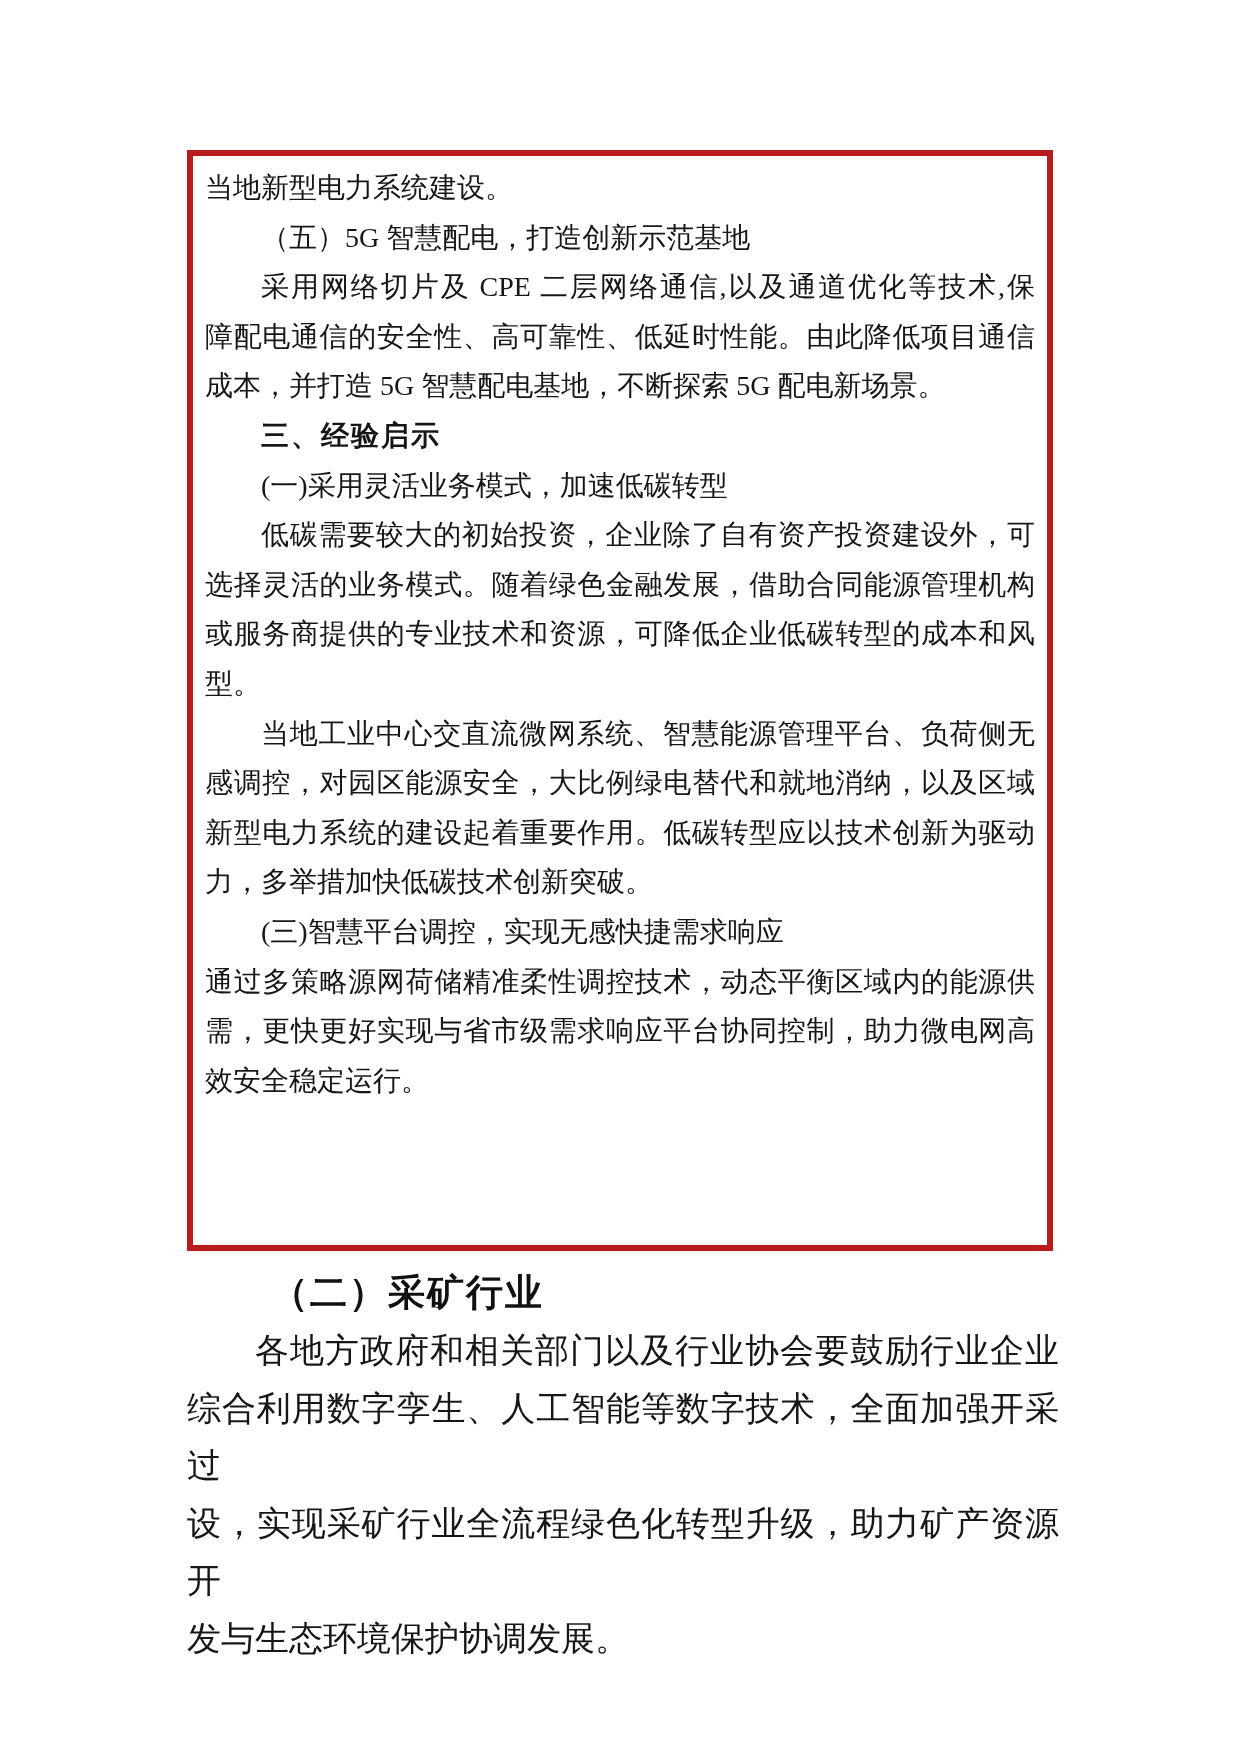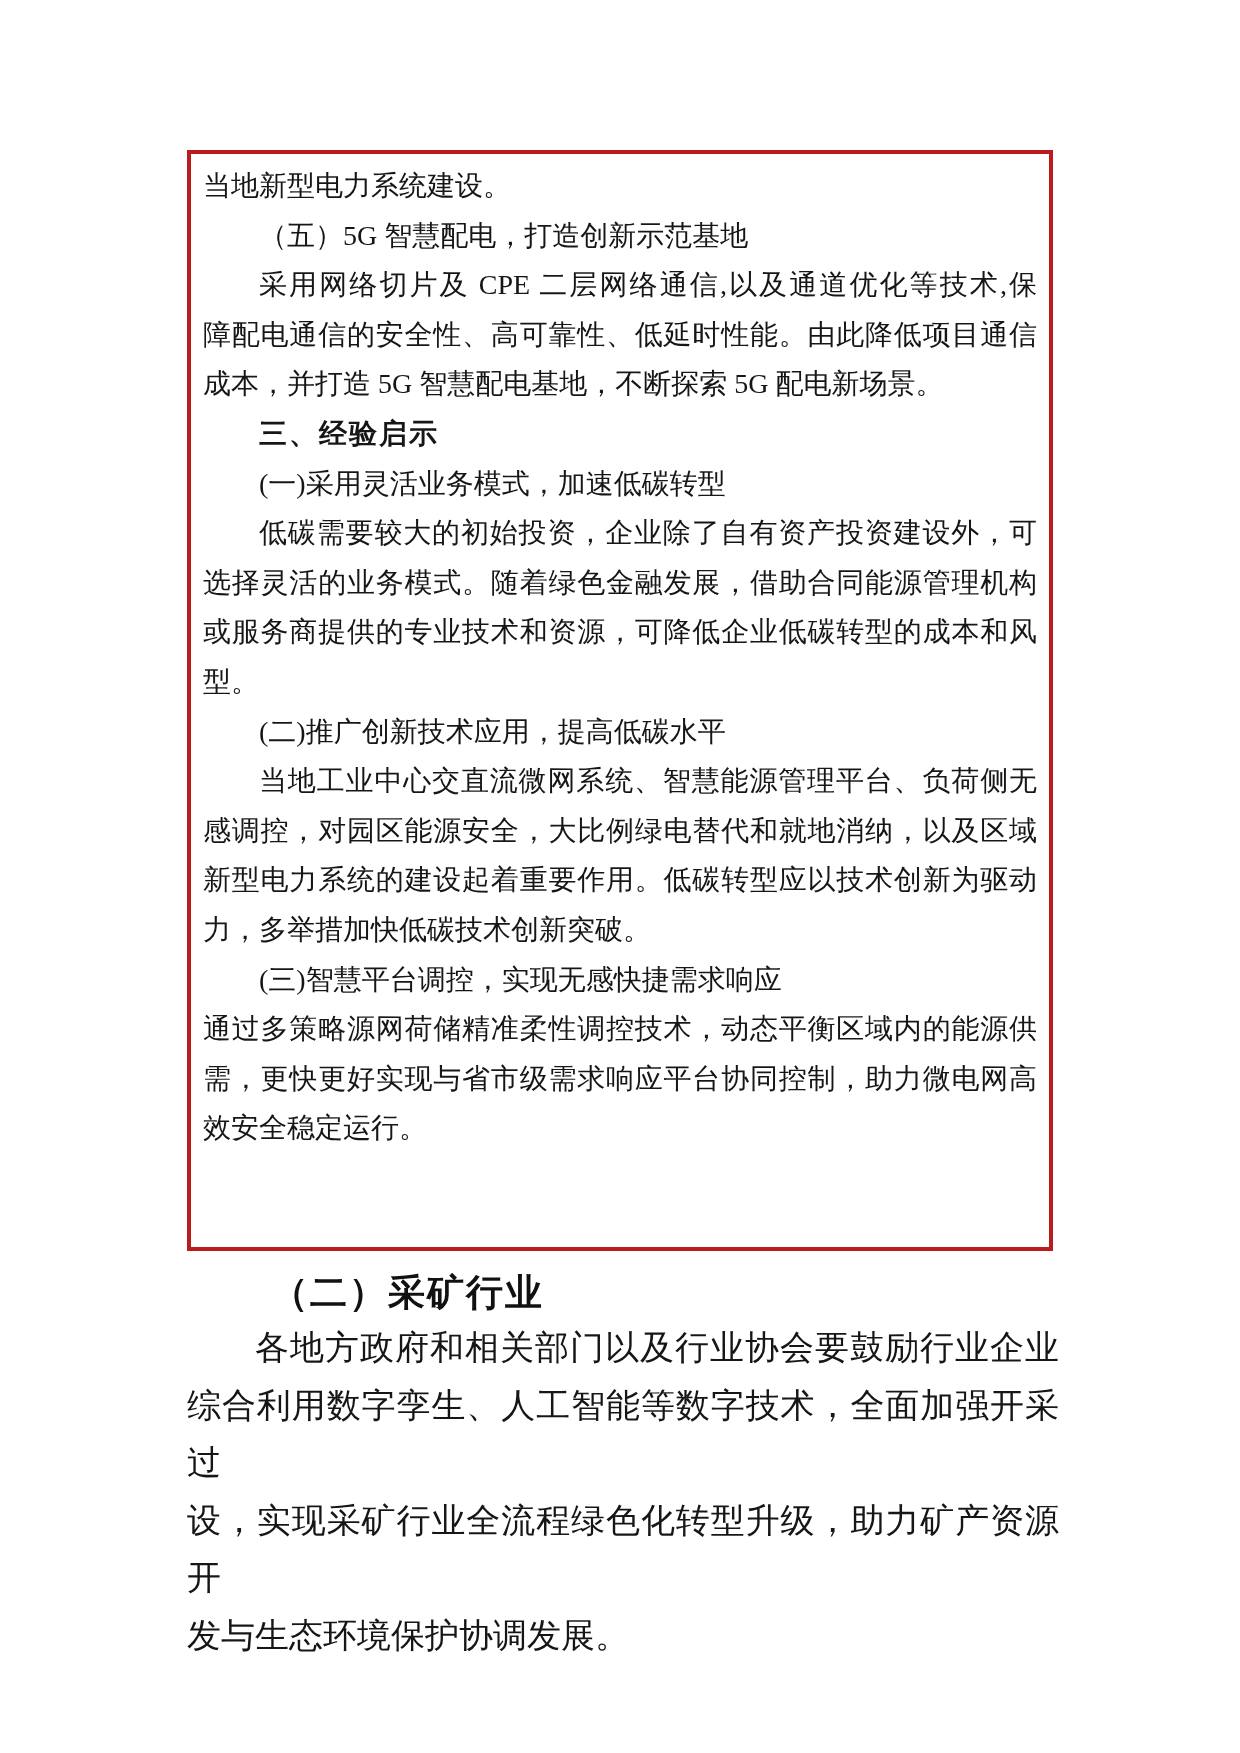--- a/index.html
+++ b/index.html
@@ -15,21 +15,21 @@
     color: #161616;
     font-family: "Liberation Serif", "DejaVu Serif", serif;
     overflow: hidden;
   }
   .case-box {
     position: absolute;
     left: 187px;
     top: 150px;
     width: 866px;
     height: 1101px;
-    border: 4px solid #b91c1c;
+    border: 6px solid #b91c1c;
     box-sizing: border-box;
     padding: 7px 12px 0 12px;
     overflow: hidden;
   }
   .case-box .line {
     font-size: 28px;
     line-height: 49.6px;
     white-space: nowrap;
   }
   .line.indent { text-indent: 2em; }
@@ -60,21 +60,20 @@
   .section-paragraph {
     position: absolute;
     left: 187px;
     top: 1322px;
     width: 872px;
   }
   .section-paragraph .line {
     font-size: 34px;
     line-height: 57.5px;
     color: #161616;
-    font-family: Liberation Mono, monospace;
   }
   .page-number {
     position: absolute;
     left: 187px;
     top: 1618px;
     width: 866px;
     text-align: center;
     font-size: 28px;
     color: #222222;
   }
@@ -90,21 +89,20 @@
         <div class="line indent">（五）5G 智慧配电，打造创新示范基地</div>
         <div class="line indent fill">采用网络切片及 CPE 二层网络通信,以及通道优化等技术,保</div>
         <div class="line fill">障配电通信的安全性、高可靠性、低延时性能。由此降低项目通信</div>
         <div class="line">成本，并打造 5G 智慧配电基地，不断探索 5G 配电新场景。</div>
         <div class="line indent hei">三、经验启示</div>
         <div class="line indent">(一)采用灵活业务模式，加速低碳转型</div>
         <div class="line indent fill">低碳需要较大的初始投资，企业除了自有资产投资建设外，可</div>
         <div class="line fill">选择灵活的业务模式。随着绿色金融发展，借助合同能源管理机构</div>
         <div class="line fill">或服务商提供的专业技术和资源，可降低企业低碳转型的成本和风</div>
         <div class="line">型。</div>
-        <div class="line indent">(二)推广创新技术应用，提高低碳水平</div>
         <div class="line indent fill">当地工业中心交直流微网系统、智慧能源管理平台、负荷侧无</div>
         <div class="line fill">感调控，对园区能源安全，大比例绿电替代和就地消纳，以及区域</div>
         <div class="line fill">新型电力系统的建设起着重要作用。低碳转型应以技术创新为驱动</div>
         <div class="line">力，多举措加快低碳技术创新突破。</div>
         <div class="line indent">(三)智慧平台调控，实现无感快捷需求响应</div>
         <div class="line fill">通过多策略源网荷储精准柔性调控技术，动态平衡区域内的能源供</div>
         <div class="line fill">需，更快更好实现与省市级需求响应平台协同控制，助力微电网高</div>
         <div class="line">效安全稳定运行。</div>
       </div>
   </div>

